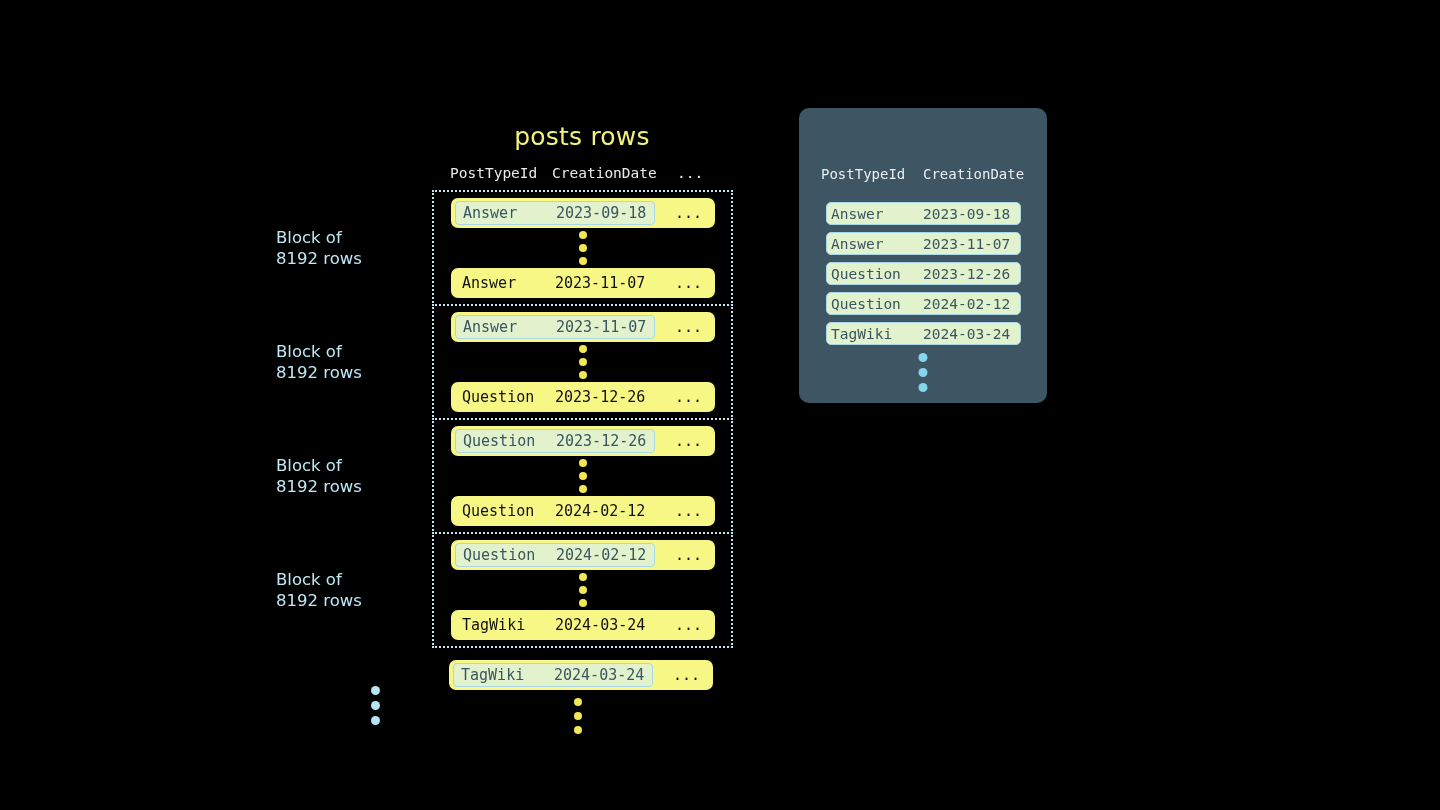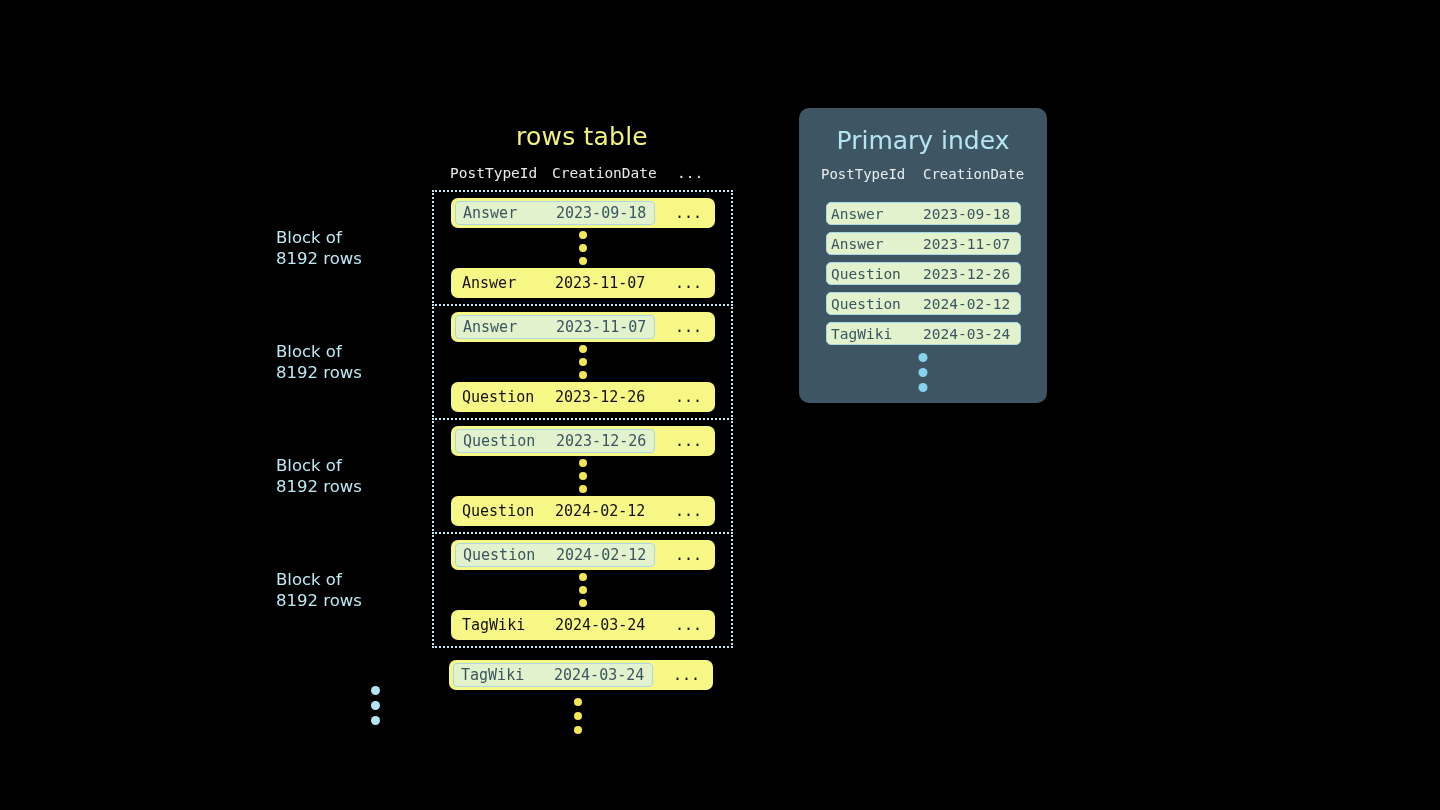--- a/index.html
+++ b/index.html
@@ -318,21 +318,21 @@
     height: 9px;
     border-radius: 50%;
     background: #85d4ec;
   }
 </style>
 </head>
 <body>
 
 <div id="posts-table-section">
 
-  <div id="posts-table-title">rows table</div>
+  <div id="posts-table-title">posts rows</div>
 
   <div id="posts-header-row">
     <span class="h-postid">PostTypeId</span>
     <span class="h-date">CreationDate</span>
     <span class="h-ellip">...</span>
   </div>
 
   <div id="blocks-area">
 
     <div class="block">
@@ -460,21 +460,20 @@
   <div id="left-blue-dots">
     <span></span>
     <span></span>
     <span></span>
   </div>
 
 </div>
 
 <div id="primary-index-panel">
 
-  <div id="primary-index-title">Primary index</div>
 
   <div id="index-header-row">
     <span class="ih-postid">PostTypeId</span>
     <span class="ih-date">CreationDate</span>
   </div>
 
   <div id="index-rows">
     <div class="index-row">
       <span class="icell-type">Answer</span>
       <span class="icell-date">2023-09-18</span>

